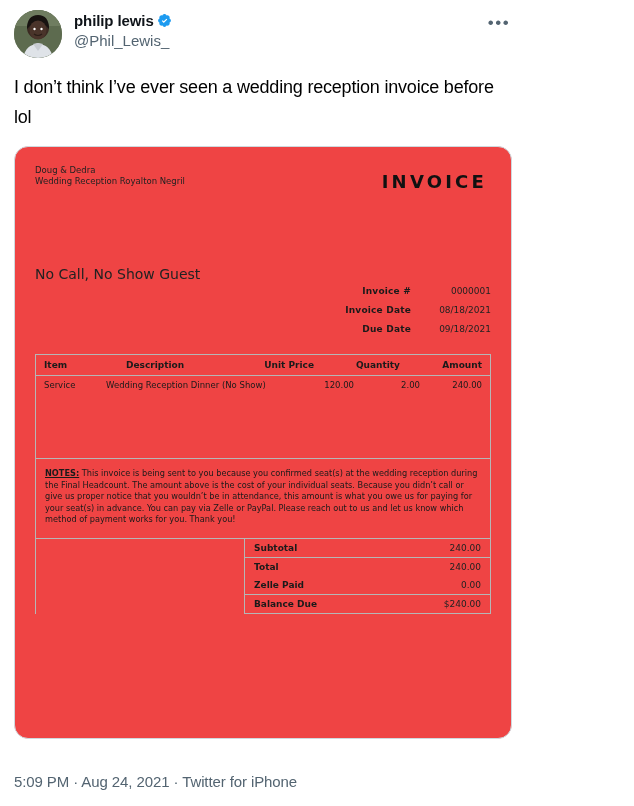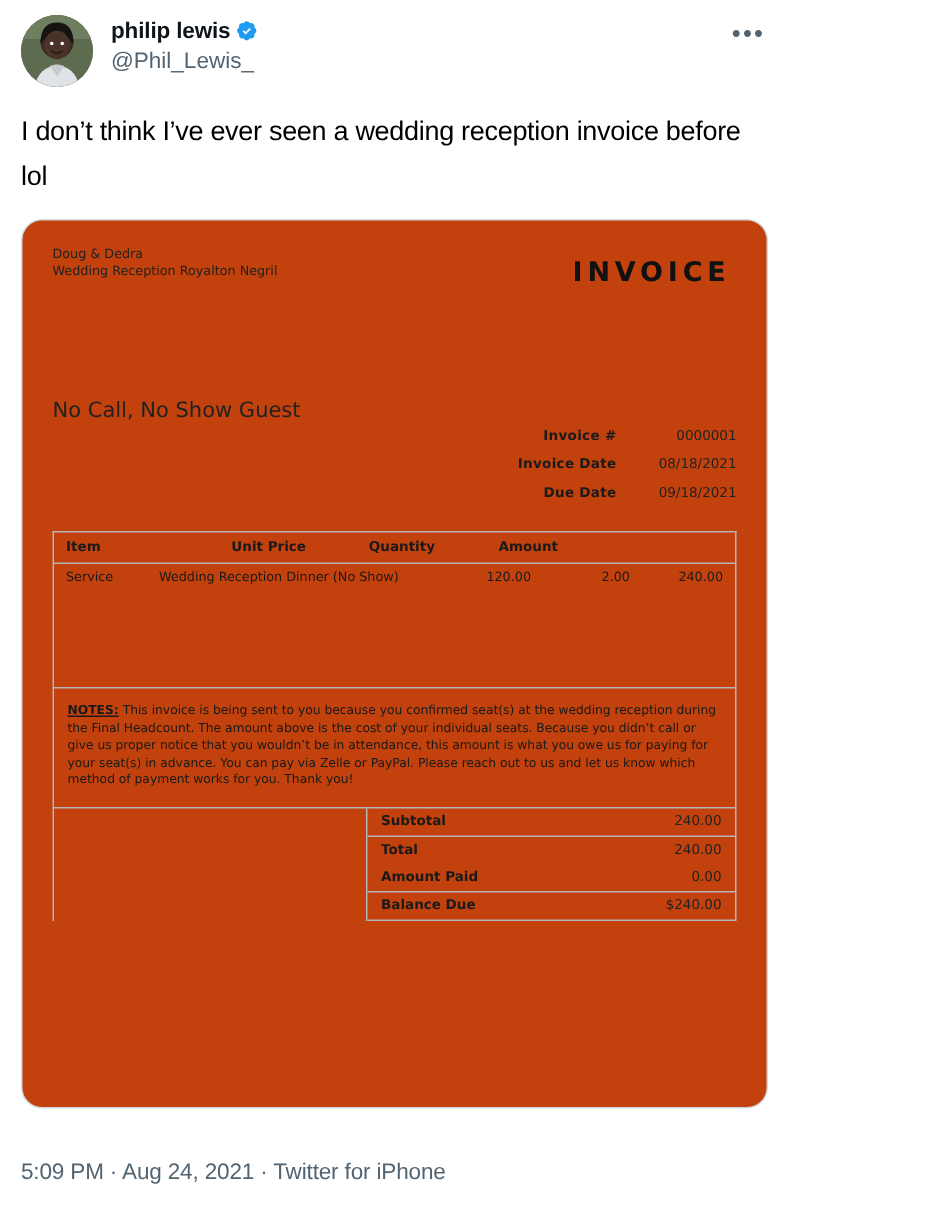--- a/index.html
+++ b/index.html
@@ -88,21 +88,21 @@
     color: #000000;
     letter-spacing: -0.2px;
     word-wrap: break-word;
   }
   
   .media-card {
     margin-top: 14px;
     border: 1px solid #cfd9de;
     border-radius: 14px;
     overflow: hidden;
-    background: #c2410c;
+    background: #ef4444;
     height: 593px;
     box-sizing: border-box;
     position: relative;
     padding-left: 47px;
   }
   .invoice {
     position: absolute;
     left: 0; right: 0; top: 0;
     padding: 18px 20px 0 20px;
     box-sizing: border-box;
@@ -285,20 +285,21 @@
         </div>
         <div class="meta-row">
           <div class="meta-label">Due Date</div>
           <div class="meta-value">09/18/2021</div>
         </div>
       </div>
 
       <div class="items-table">
         <div class="items-head">
           <div class="c-item">Item</div>
+          <div class="c-desc">Description</div>
           <div class="c-price">Unit Price</div>
           <div class="c-qty">Quantity</div>
           <div class="c-amt">Amount</div>
         </div>
         <div class="items-row">
           <div class="c-item">Service</div>
           <div class="c-desc">Wedding Reception Dinner (No Show)</div>
           <div class="c-price">120.00</div>
           <div class="c-qty">2.00</div>
           <div class="c-amt">240.00</div>
@@ -314,21 +315,21 @@
           <div class="totals">
             <div class="tot-row sub">
               <div class="tot-label">Subtotal</div>
               <div class="tot-val">240.00</div>
             </div>
             <div class="tot-row">
               <div class="tot-label">Total</div>
               <div class="tot-val">240.00</div>
             </div>
             <div class="tot-row">
-              <div class="tot-label">Amount Paid</div>
+              <div class="tot-label">Zelle Paid</div>
               <div class="tot-val">0.00</div>
             </div>
             <div class="tot-row balance">
               <div class="tot-label">Balance Due</div>
               <div class="tot-val">$240.00</div>
             </div>
           </div>
         </div>
       </div>
 

